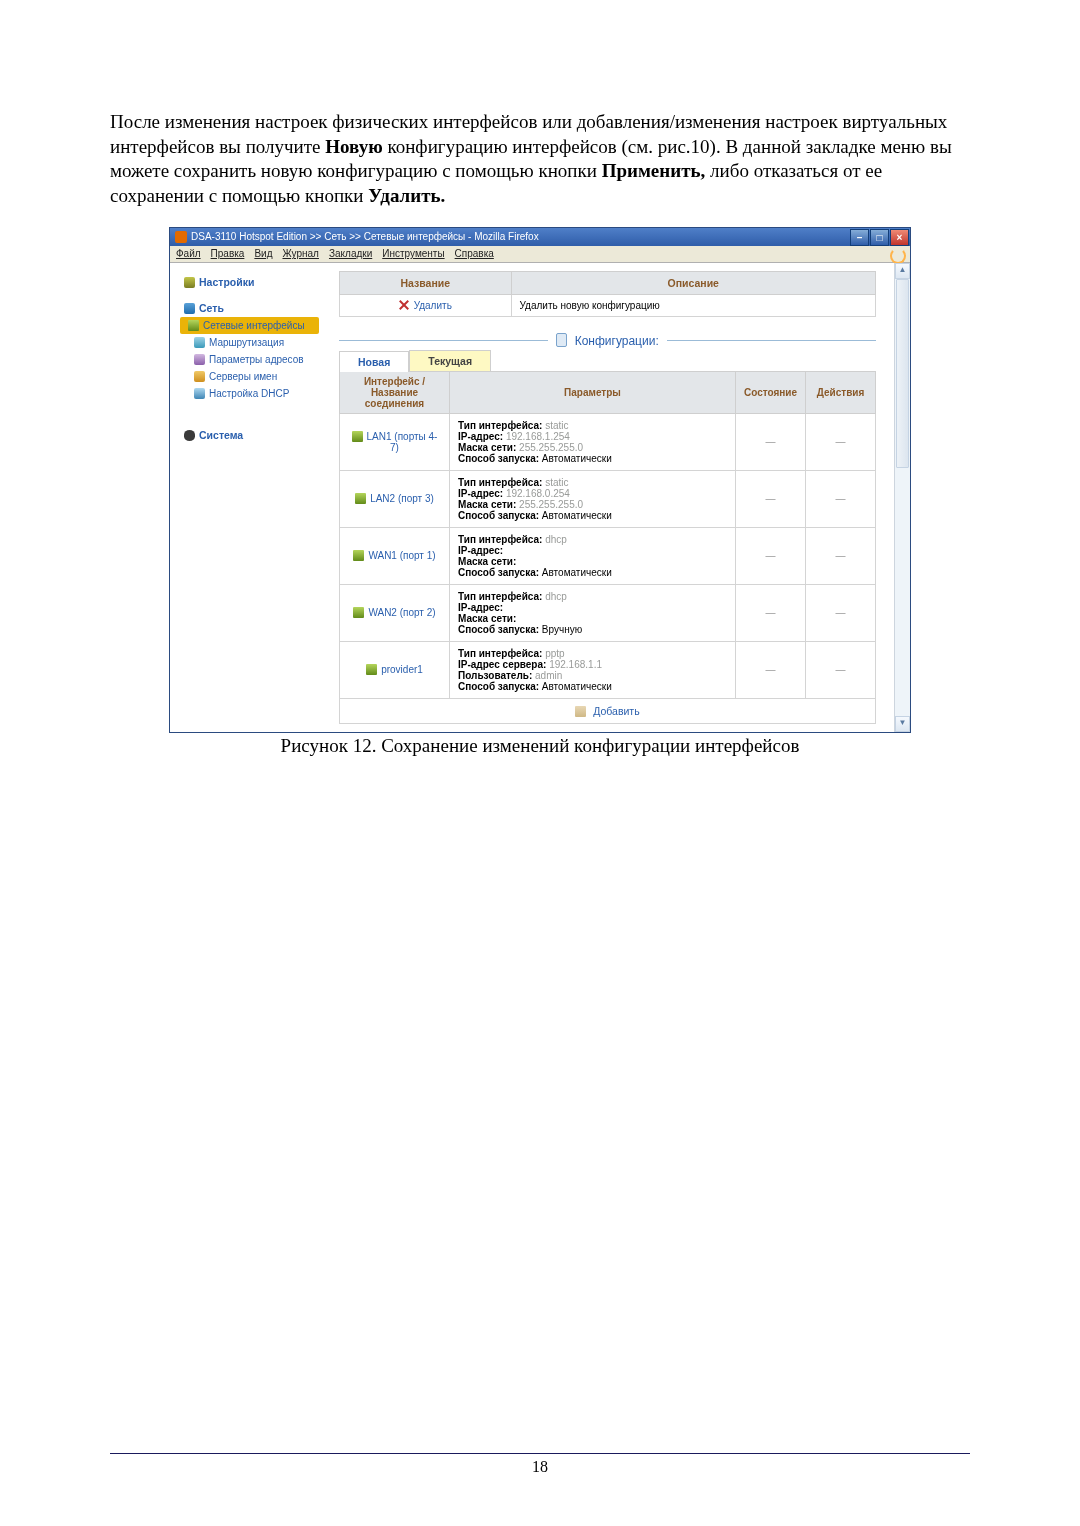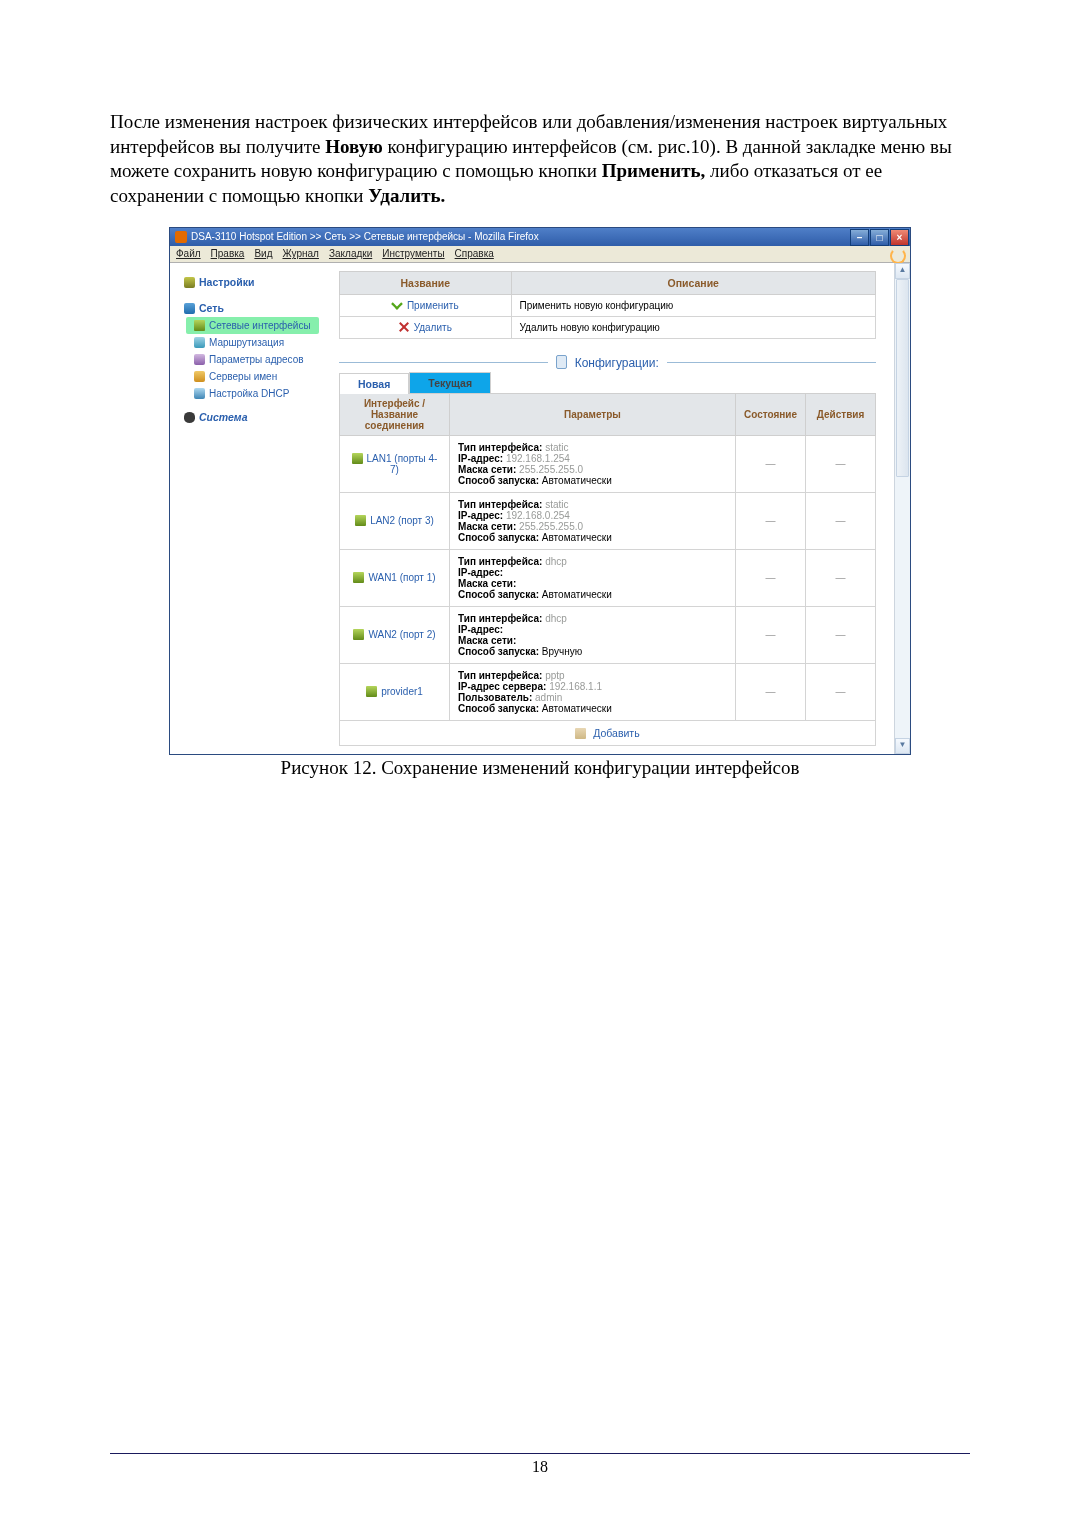--- a/index.html
+++ b/index.html
@@ -148,25 +148,25 @@
     display: block;
     padding: 3px 4px;
     color: #2a5fad;
     font-weight: bold;
     font-size: 10.5px;
     text-decoration: none;
     white-space: nowrap;
   }
   .side-sub { padding-left: 14px; font-weight: normal; font-size: 10px; }
   .side-sub.selected {
-    background: #86efac;
-    margin-left: 6px; padding-left: 8px;
+    background: #eab308;
+    padding-left: 8px;
     border-radius: 2px;
   }
-  .side-sys { margin-top: 6px; font-style: italic; }
+  .side-sys { margin-top: 24px; }
 
   .main {
     position: relative;
     flex: 1;
     padding: 8px 18px 8px 14px;
     box-sizing: border-box;
     background:#fff;
   }
   .vscroll {
     width: 15px;
@@ -221,21 +221,21 @@
   .hr-wrap { display:flex; align-items:center; gap:8px; }
   .hr-wrap .hr{ flex:1; }
 
   .tabs { display:flex; margin-top:0; }
   .tab {
     border: 1px solid #cfcfcf;
     border-bottom: none;
     padding: 4px 18px;
     font-size: 10.5px;
     font-weight: bold;
-    background:#0ea5e9;
+    background:#fef9c3;
     color:#444;
     cursor: pointer;
   }
   .tab.active {
     background:#fff;
     color:#2a5fad;
     position: relative;
     top:1px;
   }
 
@@ -317,24 +317,20 @@
           <colgroup>
               <col style="width:32%">
               <col>
             </colgroup>
           <tbody>
               <tr class="hdr-row">
             <th>Название</th>
             <th>Описание</th>
           </tr>
           <tr class="action-row">
-            <td style="text-align:center"><a href="#"><span class="icn apply"></span><span>Применить</span></a></td>
-            <td>Применить новую конфигурацию</td>
-          </tr>
-          <tr class="action-row">
             <td style="text-align:center"><a href="#"><span class="icn del"></span><span>Удалить</span></a></td>
             <td>Удалить новую конфигурацию</td>
           </tr>
         </tbody>
           </table>
 
         <div class="cfg-label hr-wrap">
           <span class="hr"></span>
           <span><span class="icn cfg"></span> <span>Конфигурации:</span></span>
           <span class="hr"></span>

